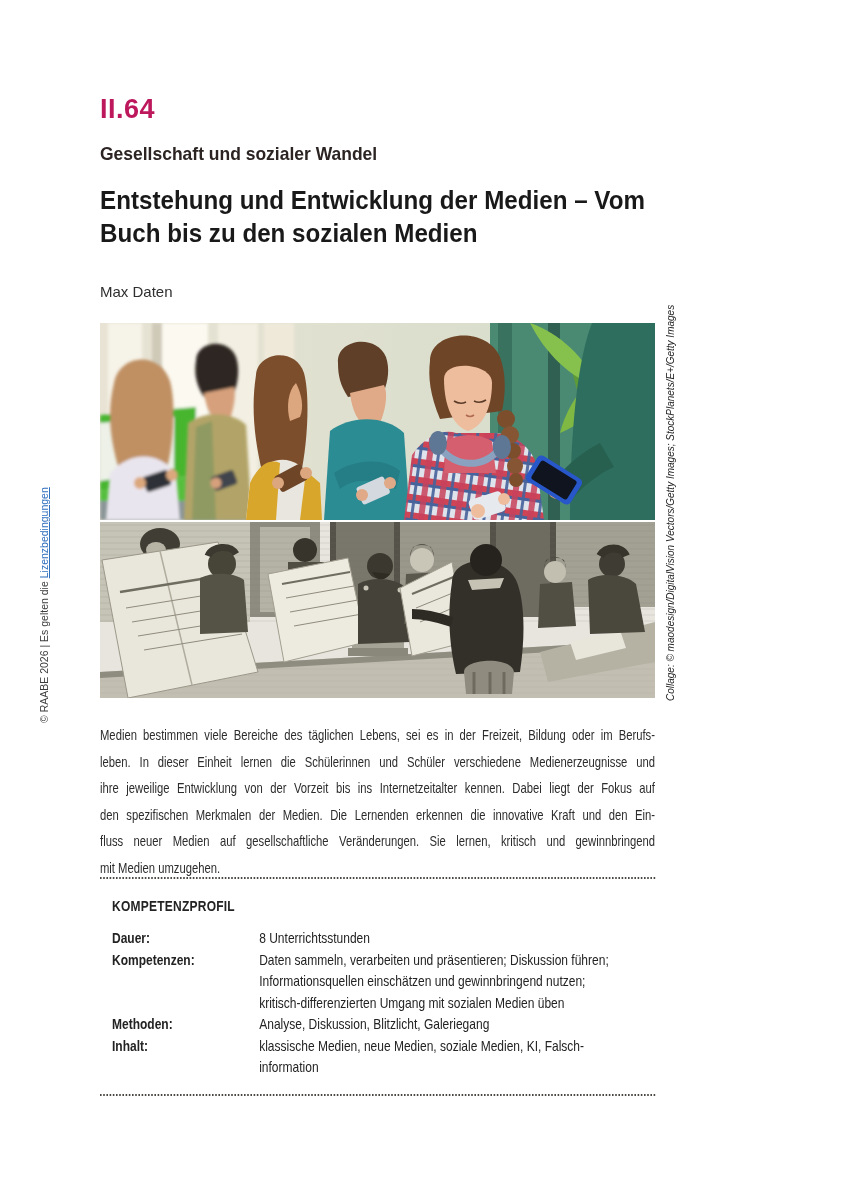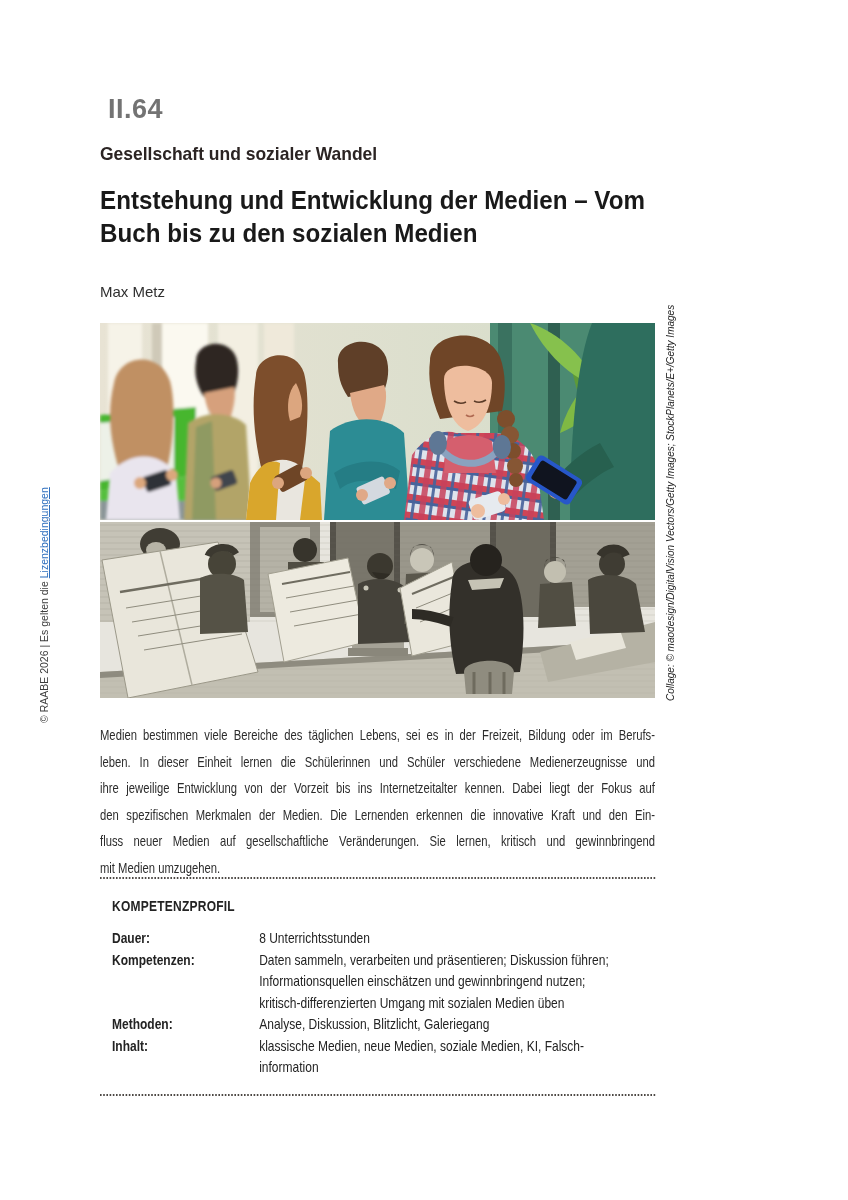--- a/index.html
+++ b/index.html
@@ -7,21 +7,21 @@
         font-family:"Liberation Sans",sans-serif;color:#2c2c2c;}
 
   
   .side-left{position:absolute;left:-80px;top:591px;width:250px;height:14px;
              transform:rotate(-90deg);font-size:10.5px;color:#3c3c3c;white-space:nowrap;}
   .side-left a{color:#2e6fbe;text-decoration:underline;cursor:pointer;}
   .credit{position:absolute;left:462px;top:484px;width:420px;height:14px;
           transform:rotate(-90deg);font-size:10px;font-style:italic;color:#262626;white-space:nowrap;}
 
   
-  .unit{position:absolute;left:108px;top:94px;font-size:27px;font-weight:600;color:#737373;letter-spacing:.5px;}
+  .unit{position:absolute;left:100px;top:94px;font-size:27px;font-weight:600;color:#be185d;letter-spacing:.5px;}
   .subject{position:absolute;left:100px;top:143px;font-size:19px;font-weight:700;color:#2b2423;
            transform:scaleX(.92);transform-origin:0 0;white-space:nowrap;}
   .title{position:absolute;left:100px;top:184px;width:620px;font-size:26px;line-height:33px;
          font-weight:700;color:#191919;white-space:pre-line;transform:scaleX(.93);transform-origin:0 0;}
   .author{position:absolute;left:100px;top:283px;font-size:15px;color:#2f2f2f;}
 
   
   .photo-wrap{position:absolute;left:100px;top:323px;width:555px;height:197px;}
   .engraving-wrap{position:absolute;left:100px;top:522px;width:555px;height:176px;}
   .photo-wrap svg,.engraving-wrap svg{display:block;width:100%;height:100%;}
@@ -51,21 +51,21 @@
   <div class="side-left">
     <span>© RAABE 2026 | Es gelten die </span><a>Lizenzbedingungen</a>
   </div>
 
   <div class="credit">Collage: © maodesign/DigitalVision Vectors/Getty Images; StockPlanets/E+/Getty Images</div>
 
   <div class="unit">II.64</div>
   <div class="subject">Gesellschaft und sozialer Wandel</div>
   <h1 class="title" style="margin:0;">Entstehung und Entwicklung der Medien – Vom
 Buch bis zu den sozialen Medien</h1>
-  <div class="author">Max Metz</div>
+  <div class="author">Max Daten</div>
 
   <figure class="photo-wrap" role="img" aria-label="Jugendliche stehen nebeneinander und schauen auf ihre Smartphones">
     <svg viewBox="0 0 555 197" preserveAspectRatio="none">
       <defs>
         <filter id="p-blur" x="-20%" y="-20%" width="140%" height="140%">
             <feGaussianBlur stdDeviation="1.6"></feGaussianBlur>
           </filter>
         <linearGradient id="p-winbg" x1="0" y1="0" x2="1" y2="0">
           <stop offset="0" stop-color="#e8e3d4"></stop>
             <stop offset="1" stop-color="#d4dcc9"></stop>

